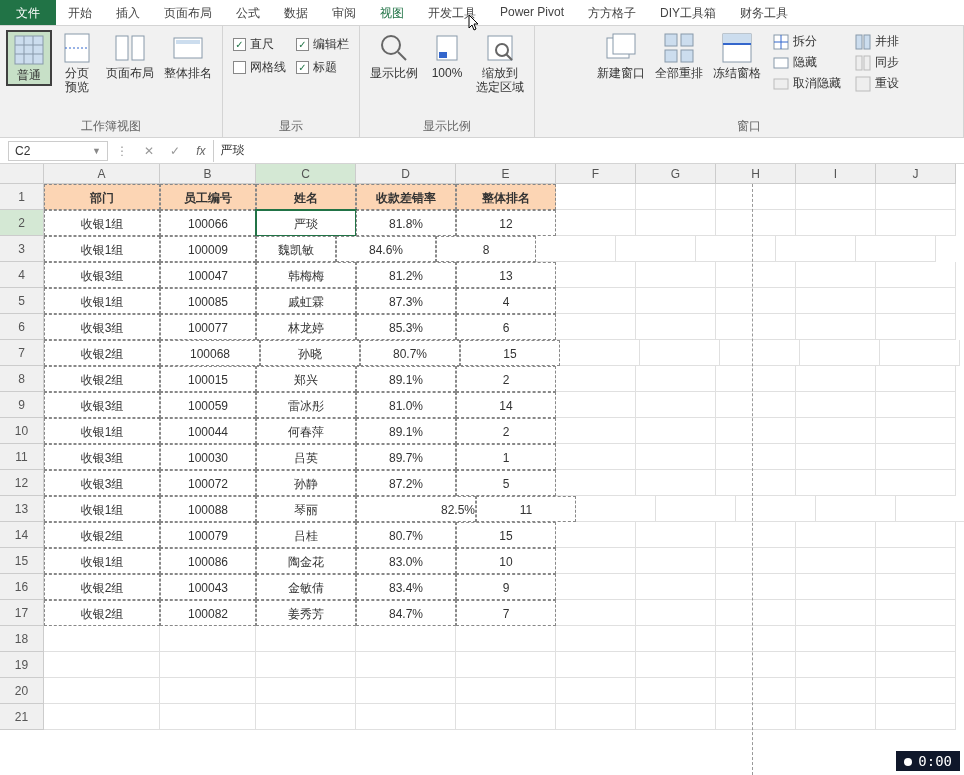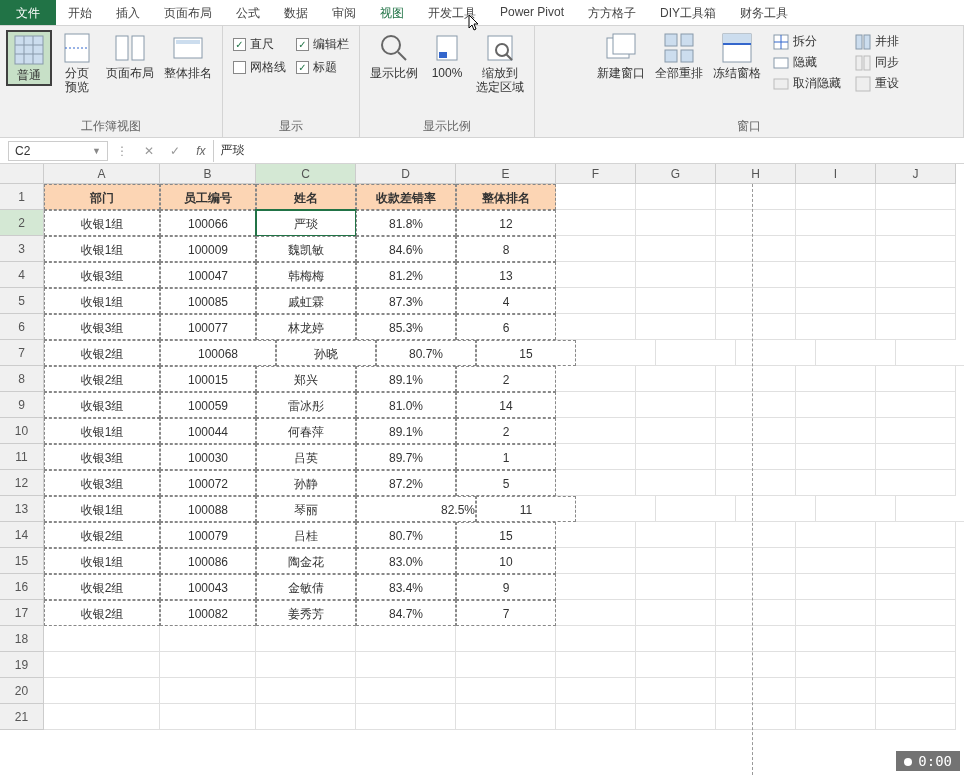--- a/index.html
+++ b/index.html
@@ -38,21 +38,21 @@
 .rowhdrs{position:absolute;left:0;top:20px;width:44px}
 .rowhdr{height:26px;border-right:1px solid #ccc;border-bottom:1px solid #ccc;background:#f0f0f0;text-align:center;line-height:26px;color:#555}
 .rowhdr.sel{background:#d4e8d4}
 .cells{position:absolute;left:44px;top:20px}
 .row{display:flex;height:26px}
 .cell{border-right:1px solid #e0e0e0;border-bottom:1px solid #e0e0e0;line-height:26px;text-align:center;overflow:hidden;white-space:nowrap}
 .thdr{background:#fcd5b4;font-weight:bold;border:1px dashed #888}
 .tdata{border:1px dashed #888;background:#fff}
 .active-cell{outline:2px solid #217346;outline-offset:-1px}
 .pgbreak{position:absolute;top:20px;bottom:0;border-left:1px dashed #999}
-.timer{position:absolute;right:4px;bottom:4px;background:#737373;color:#fff;padding:2px 8px;font-size:14px;font-family:monospace}
+.timer{position:absolute;right:4px;bottom:4px;background:#0f172a;color:#fff;padding:2px 8px;font-size:14px;font-family:monospace}
 .timer::before{content:"";display:inline-block;width:8px;height:8px;background:#fff;border-radius:50%;margin-right:6px;vertical-align:middle}
 </style>
 </head>
 <body>
 
 <div class="tabs" id="tabs">
     <div class="tab file">文件</div>
     <div class="tab">开始</div>
     <div class="tab">插入</div>
     <div class="tab">页面布局</div>
@@ -306,21 +306,21 @@
         <div class="cell tdata" style="width: 100px;">12</div>
         <div class="cell" style="width: 80px;"></div>
         <div class="cell" style="width: 80px;"></div>
         <div class="cell" style="width: 80px;"></div>
         <div class="cell" style="width: 80px;"></div>
         <div class="cell" style="width: 80px;"></div>
       </div>
       <div class="row">
         <div class="cell tdata" style="width: 116px;">收银1组</div>
         <div class="cell tdata" style="width: 96px;">100009</div>
-        <div class="cell tdata" style="width: 100px;">魏凯敏</div>
+        <div class="cell tdata" style="width: 80px;">魏凯敏</div>
         <div class="cell tdata" style="width: 100px;">84.6%</div>
         <div class="cell tdata" style="width: 100px;">8</div>
         <div class="cell" style="width: 80px;"></div>
         <div class="cell" style="width: 80px;"></div>
         <div class="cell" style="width: 80px;"></div>
         <div class="cell" style="width: 80px;"></div>
         <div class="cell" style="width: 80px;"></div>
       </div>
       <div class="row">
         <div class="cell tdata" style="width: 116px;">收银3组</div>
@@ -353,21 +353,21 @@
         <div class="cell tdata" style="width: 100px;">85.3%</div>
         <div class="cell tdata" style="width: 100px;">6</div>
         <div class="cell" style="width: 80px;"></div>
         <div class="cell" style="width: 80px;"></div>
         <div class="cell" style="width: 80px;"></div>
         <div class="cell" style="width: 80px;"></div>
         <div class="cell" style="width: 80px;"></div>
       </div>
       <div class="row">
         <div class="cell tdata" style="width: 116px;">收银2组</div>
-        <div class="cell tdata" style="width: 116px;">100068</div>
+        <div class="cell tdata" style="width: 100px;">100068</div>
         <div class="cell tdata" style="width: 100px;">孙晓</div>
         <div class="cell tdata" style="width: 100px;">80.7%</div>
         <div class="cell tdata" style="width: 100px;">15</div>
         <div class="cell" style="width: 80px;"></div>
         <div class="cell" style="width: 80px;"></div>
         <div class="cell" style="width: 80px;"></div>
         <div class="cell" style="width: 80px;"></div>
         <div class="cell" style="width: 80px;"></div>
       </div>
       <div class="row">

